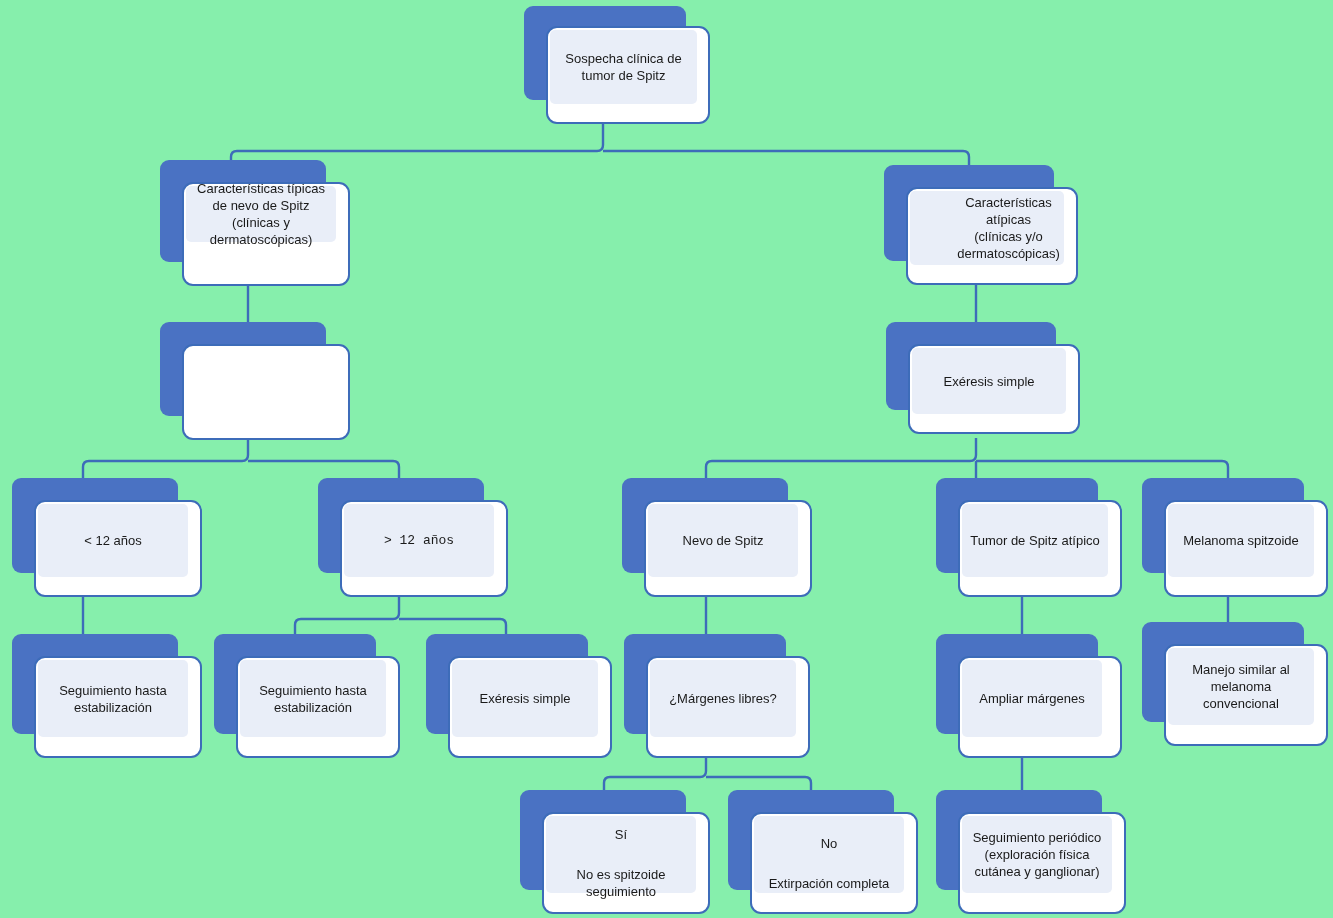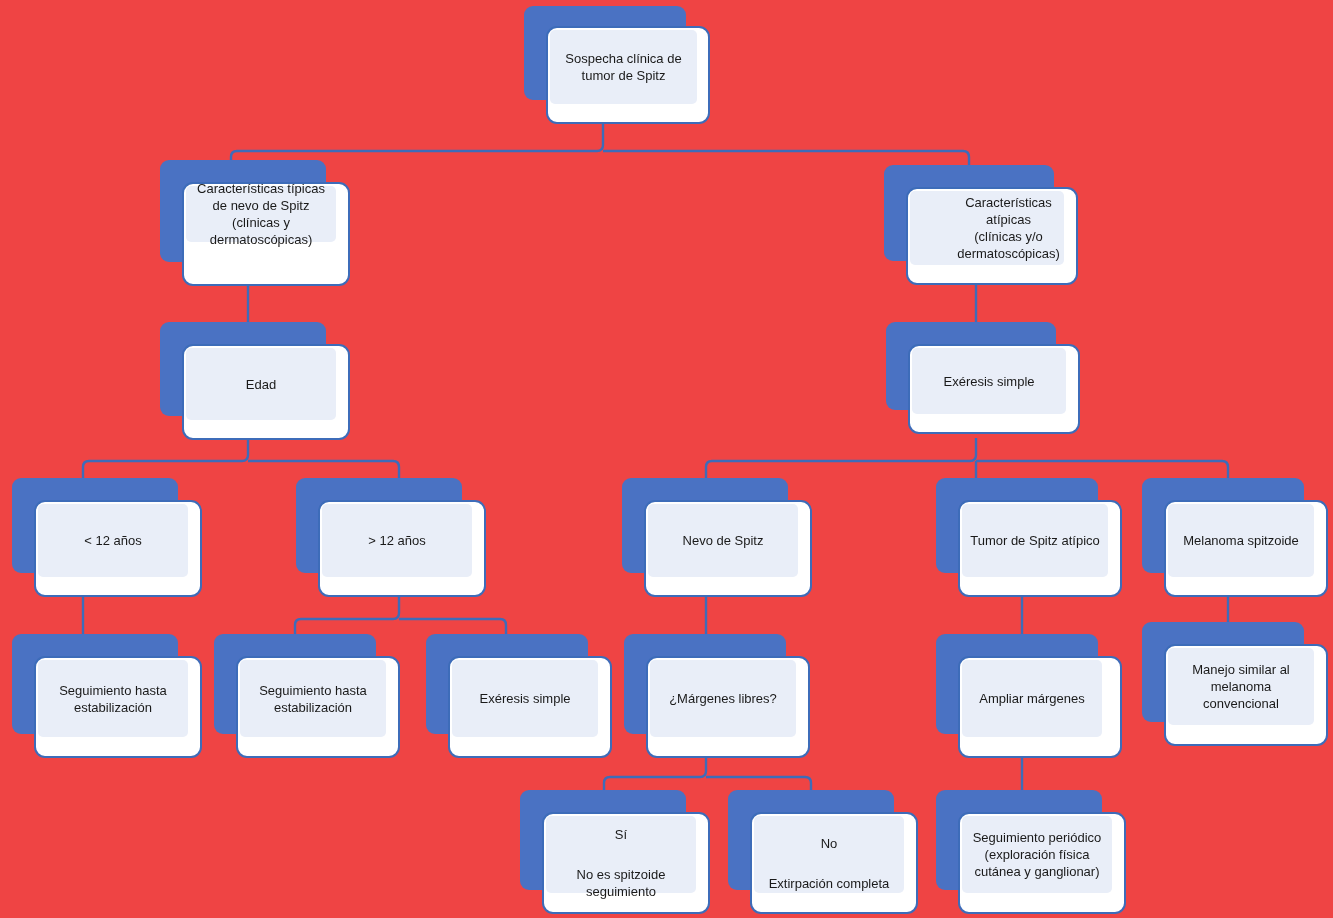--- a/index.html
+++ b/index.html
@@ -8,21 +8,21 @@
     padding: 0;
     background: #ffffff;
   }
   body {
     font-family: "Liberation Sans", "DejaVu Sans", sans-serif;
   }
   #canvas {
     position: relative;
     width: 1333px;
     height: 918px;
-    background: #ef4444;
+    background: #86efac;
     overflow: hidden;
   }
 
   
   #connectors {
     position: absolute;
     left: 0; top: 0;
     width: 1333px;
     height: 918px;
     pointer-events: none;
@@ -140,42 +140,39 @@
     <div class="inner" style="left:26px; top:26px; width:154px; height:74px;padding-left:43px;">
       <span class="label">Características atípicas
 (clínicas y/o
 dermatoscópicas)</span>
     </div>
   </div>
 
   <div class="node" style="left:160px; top:322px; width:190px; height:118px;">
     <div class="plate" style="width:166px; height:94px;"></div>
     <div class="card" style="left:22px; top:22px; width:168px; height:96px;"></div>
-    <div class="inner" style="left:26px; top:26px; width:150px; height:72px;">
-      <span class="label">Edad</span>
-    </div>
   </div>
 
   <div class="node" style="left:886px; top:322px; width:194px; height:112px;">
     <div class="plate" style="width:170px; height:88px;"></div>
     <div class="card" style="left:22px; top:22px; width:172px; height:90px;"></div>
     <div class="inner" style="left:26px; top:26px; width:154px; height:66px;">
       <span class="label">Exéresis simple</span>
     </div>
   </div>
 
   <div class="node" style="left:12px; top:478px; width:190px; height:119px;">
     <div class="plate" style="width:166px; height:95px;"></div>
     <div class="card" style="left:22px; top:22px; width:168px; height:97px;"></div>
     <div class="inner" style="left:26px; top:26px; width:150px; height:73px;">
       <span class="label">&lt; 12 años</span>
     </div>
   </div>
 
-  <div class="node" style="left:296px; top:478px; width:190px; height:119px;">
+  <div class="node" style="left:318px; top:478px; width:190px; height:119px;font-family:Liberation Mono, monospace;">
     <div class="plate" style="width:166px; height:95px;"></div>
     <div class="card" style="left:22px; top:22px; width:168px; height:97px;"></div>
     <div class="inner" style="left:26px; top:26px; width:150px; height:73px;">
       <span class="label">&gt; 12 años</span>
     </div>
   </div>
 
   <div class="node" style="left:12px; top:634px; width:190px; height:124px;">
     <div class="plate" style="width:166px; height:100px;"></div>
     <div class="card" style="left:22px; top:22px; width:168px; height:102px;"></div>

